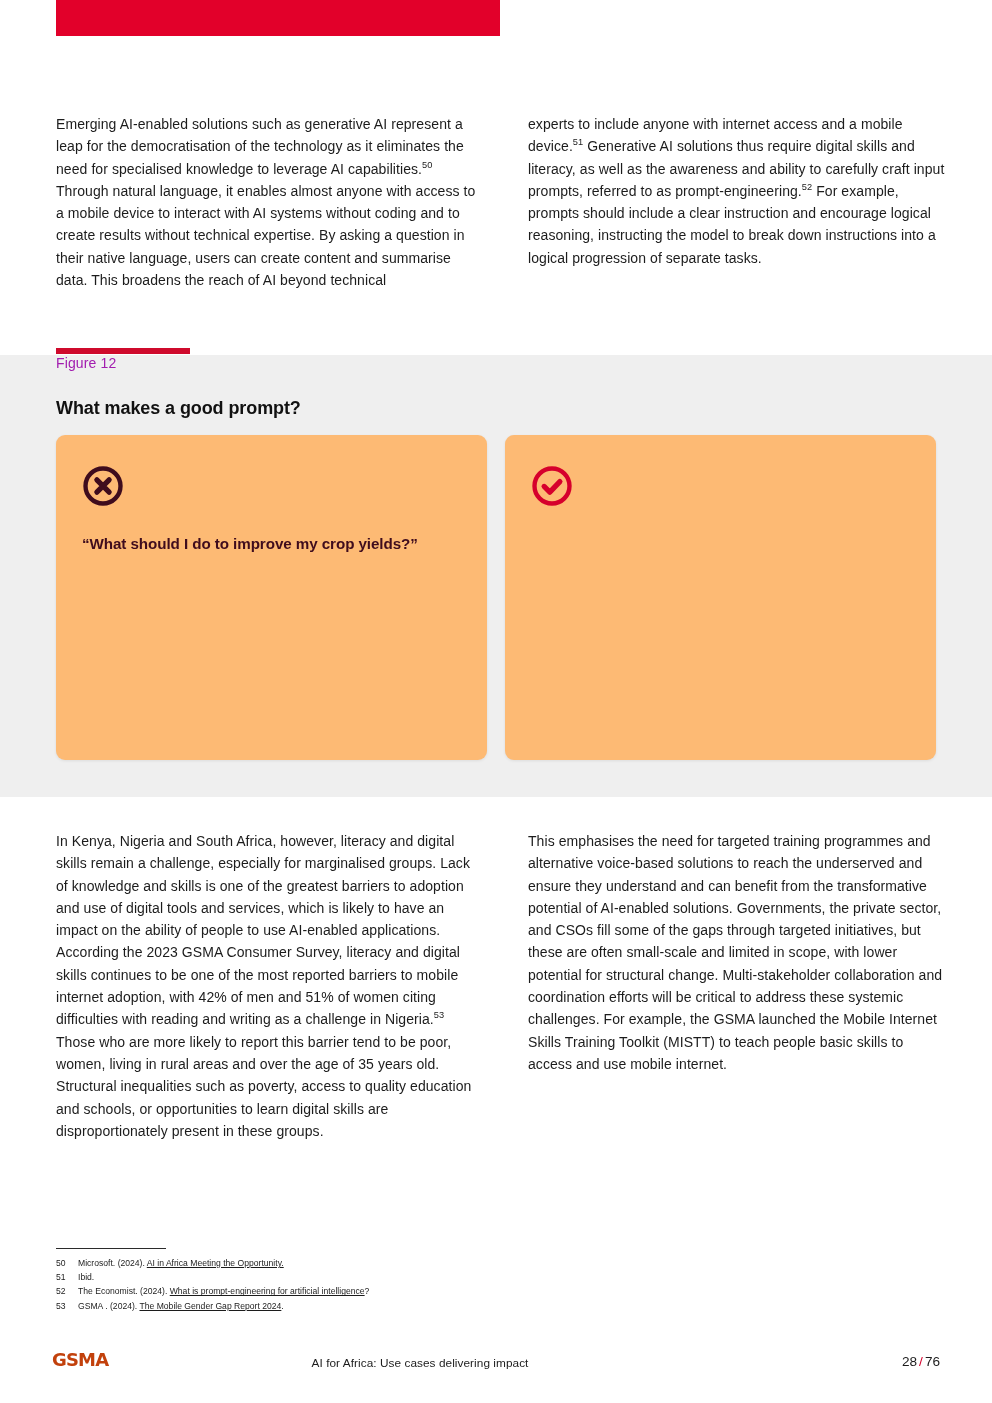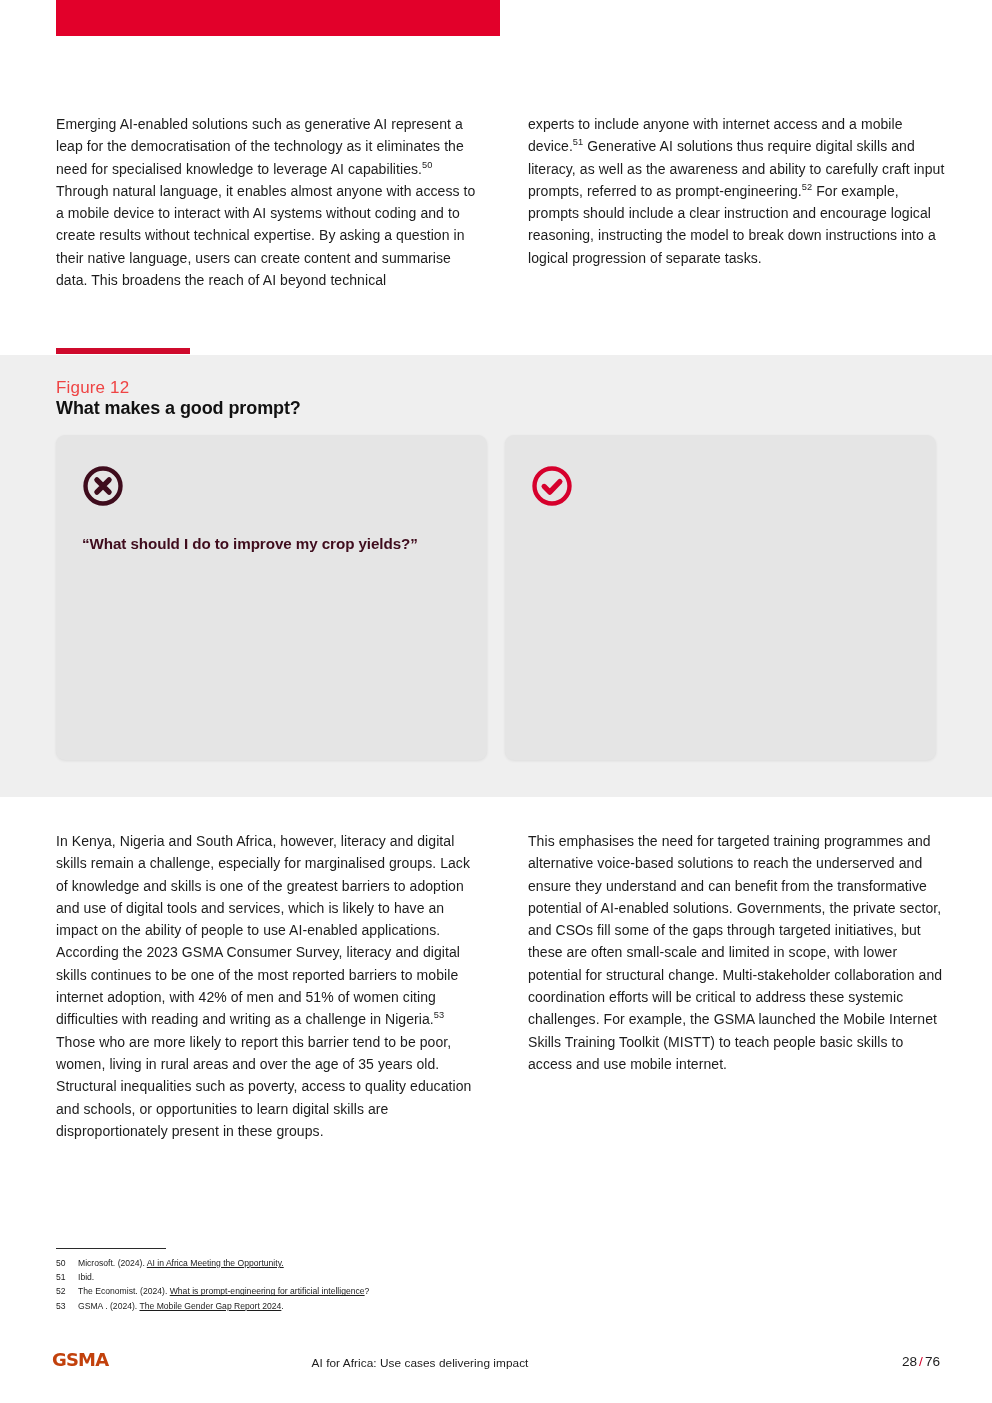--- a/index.html
+++ b/index.html
@@ -67,24 +67,24 @@
     left: 56px;
     top: 348px;
     width: 134px;
     height: 6px;
     background: #cf0a2c;
     z-index: 3;
   }
   .figure-label {
     position: absolute;
     left: 56px;
-    top: 379px;
-    font-size: 17px;
+    top: 355px;
+    font-size: 14px;
     line-height: 17px;
-    color: #ef4444;
+    color: #a21caf;
     letter-spacing: 0.01em;
   }
   .figure-title {
     position: absolute;
     left: 56px;
     top: 396px;
     font-size: 18px;
     font-weight: bold;
     line-height: 24px;
     color: #111111;
@@ -96,21 +96,21 @@
     position: absolute;
     left: 56px;
     top: 435px;
     width: 880px;
     display: flex;
     gap: 18px;
   }
   .card {
     width: 431px;
     min-height: 325px;
-    background: #e5e5e5;
+    background: #fdba74;
     border-radius: 9px;
     box-sizing: border-box;
     padding: 30px 26px 26px 26px;
     box-shadow: 0 1px 3px rgba(0,0,0,0.08);
     position: relative;
   }
   .card-icon {
     width: 42px;
     height: 42px;
     display: block;

